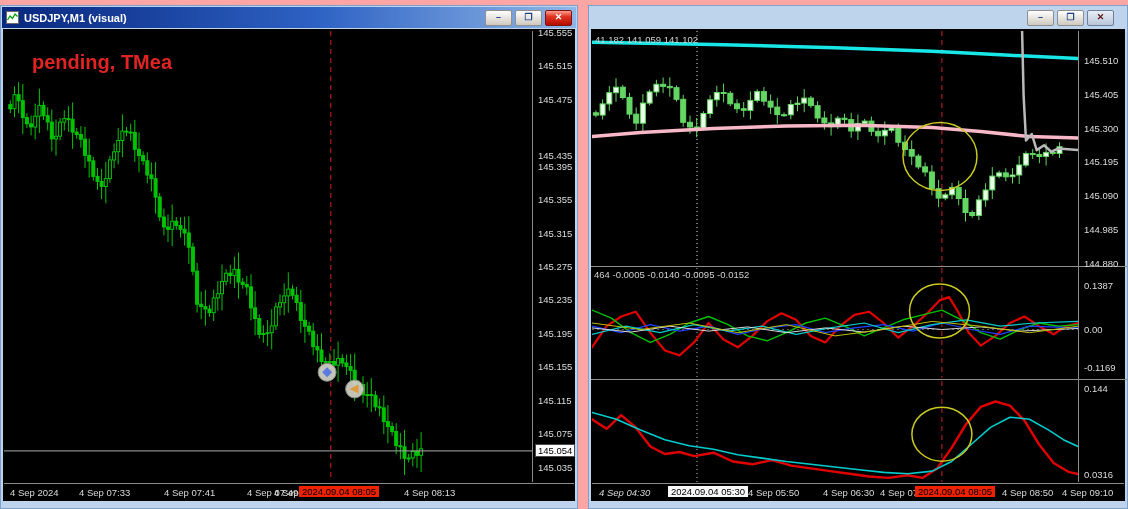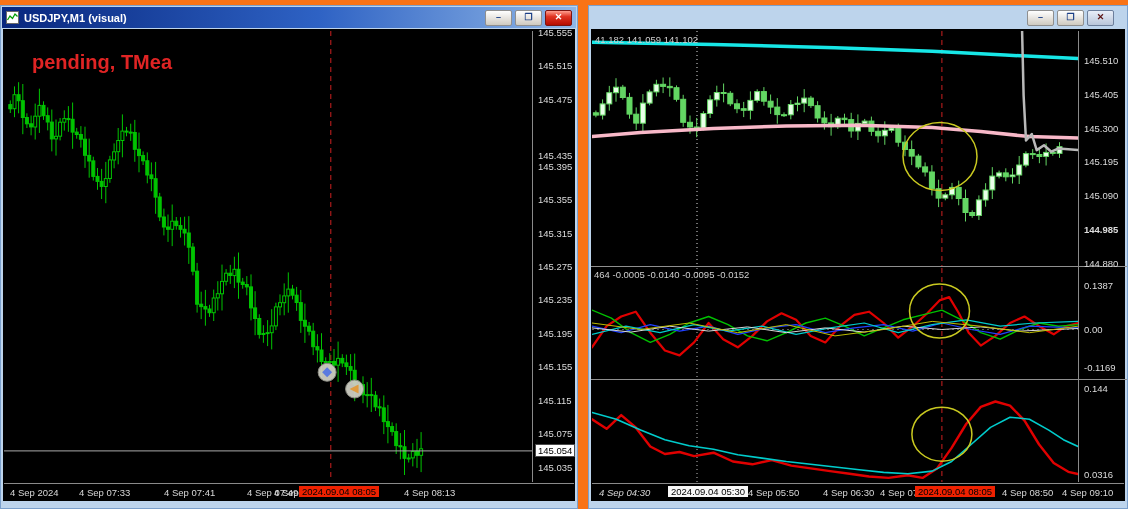--- a/index.html
+++ b/index.html
@@ -1,17 +1,17 @@
 <!DOCTYPE html>
 <html><head>
 <meta charset="utf-8">
 <style>
   html,body{margin:0;padding:0;}
   body{background:#bdd4ec;font-family:"Liberation Sans",sans-serif;}
-  .app{position:relative;width:1128px;height:509px;overflow:hidden;background:#f97316;}
+  .app{position:relative;width:1128px;height:509px;overflow:hidden;background:#fca5a5;}
   .win{position:absolute;background:#bdd4ec;border:1px solid #7ba0cc;box-sizing:border-box;}
   .win-left{left:0;top:5px;width:578px;height:504px;}
   .win-right{left:588px;top:5px;width:540px;height:504px;}
   .titlebar{position:absolute;left:1px;top:1px;right:1px;height:21px;
     background:linear-gradient(90deg,#08277e,#2e62c4 55%,#8fb6e6);
     display:flex;align-items:center;padding:0 4px;box-sizing:border-box;}
   .topstrip{position:absolute;left:1px;top:1px;right:1px;height:21px;
     display:flex;align-items:center;justify-content:flex-end;padding:0 12px 0 0;box-sizing:border-box;}
   .ttext{color:#fff;font-size:11px;font-weight:bold;margin-left:5px;flex:1;white-space:nowrap;}
   .ticon{flex:0 0 auto;}
@@ -486,21 +486,21 @@
             <polyline points="0.0,31.4 24.3,38.2 48.6,49.1 72.9,58.7 97.2,64.8 121.5,68.2 145.8,73.7 170.1,77.1 194.4,80.5 218.7,83.3 243.0,86.0 267.3,88.7 291.6,91.4 315.9,92.8 340.2,90.1 359.6,80.5 379.1,63.5 398.5,46.4 418.0,36.2 437.4,38.2 456.8,49.1 471.4,58.7 486.0,65.5" fill="none" stroke="#00cccc" stroke-width="1.6" stroke-linejoin="round" stroke-linecap="round"></polyline>
             <ellipse cx="349.9" cy="53.2" rx="30" ry="27" fill="none" stroke="#c9c920" stroke-width="1.5"></ellipse>
           </svg>
       </div>
       <div class="scale scale-right" id="rightScale">
           <div class="plabel" style="top: 23.9726px;">145.510</div>
           <div class="plabel" style="top: 57.774px;">145.405</div>
           <div class="plabel" style="top: 91.5753px;">145.300</div>
           <div class="plabel" style="top: 125.377px;">145.195</div>
           <div class="plabel" style="top: 159.178px;">145.090</div>
-          <div class="plabel" style="top: 192.979px; font-weight: bold;">144.985</div>
+          <div class="plabel" style="top: 192.979px;">144.985</div>
           <div class="plabel" style="top: 226.781px;">144.880</div>
           <div class="plabel" style="top: 248.597px;">0.1387</div>
           <div class="plabel" style="top: 293.471px;">0.00</div>
           <div class="plabel" style="top: 331.291px;">-0.1169</div>
           <div class="plabel" style="top: 352px;">0.144</div>
           <div class="plabel" style="top: 438.084px;">0.0316</div>
         </div>
       <div class="taxis" id="rightAxis">
           <div class="tlabel" style="left: 7px; font-style: italic;">4 Sep 04:30</div>
           <div class="tlabel hl-white" style="left: 76px;">2024.09.04 05:30</div>

